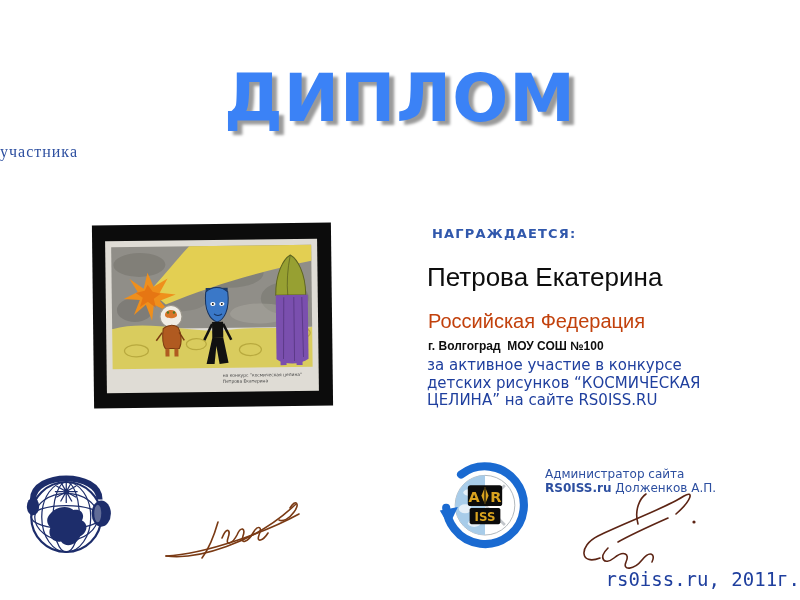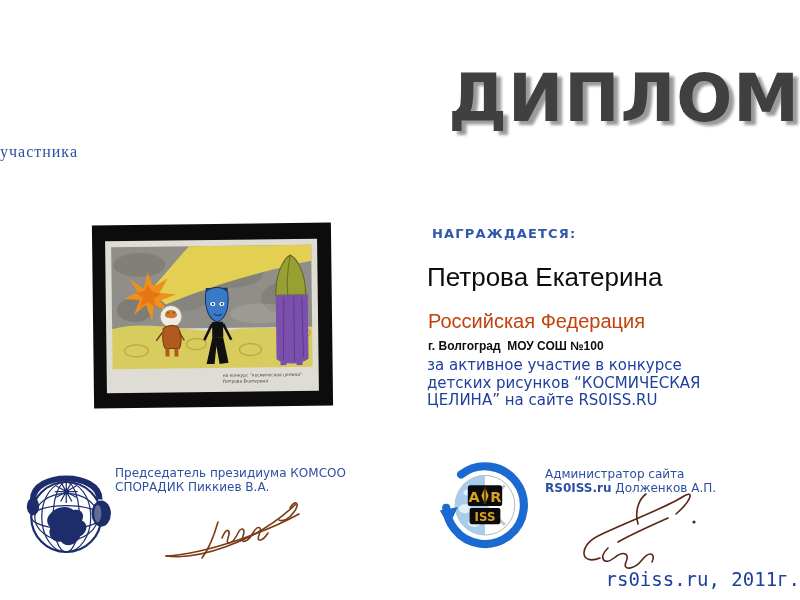--- a/index.html
+++ b/index.html
@@ -4,22 +4,22 @@
 <style>
   html,body { margin:0; padding:0; background:#ffffff; }
   .page {
     position:relative; width:800px; height:600px; background:#ffffff;
     overflow:hidden; font-family:"DejaVu Sans", sans-serif;
   }
   
   .header { position:absolute; top:13px; left:0; width:800px; text-align:center;
     color:#2d4fa0; font-size:13px; line-height:16px; }
   
-  .title { position:absolute; top:60px; left:0; width:800px; text-align:right;
-    font-size:66px; font-weight:bold; color:#404040; letter-spacing:1px;
+  .title { position:absolute; top:60px; left:0; width:800px; text-align:center;
+    font-size:66px; font-weight:bold; color:#3b82f6; letter-spacing:1px;
     text-shadow:5px 4px 3px #9a9a9a; }
   .subtitle { position:absolute; top:143px; left:0; width:713px; text-align:left;
     font-size:16px; color:#2d4fa0; letter-spacing:1px;font-family:Liberation Serif, serif; }
   
   .photo { position:absolute; left:93px; top:224px; width:239px; height:183px;
     background:#0c0c0c; transform:rotate(-0.7deg); }
   .paper { position:absolute; left:13px; top:16px; width:212px; height:152px;
     background:#dfdcd5; }
   .sketch { position:absolute; left:4px; top:4px; }
   
@@ -164,24 +164,20 @@
       <circle cx="48" cy="35" r="2.6" fill="#1d2d6b"></circle>
     </g>
     <g>
       <path d="M10,44 C10,12 86,12 86,44" stroke="#1d2d6b" stroke-width="7" fill="none"></path>
       <ellipse cx="88" cy="60" rx="11" ry="15" fill="#1d2d6b"></ellipse>
       <ellipse cx="84" cy="60" rx="4" ry="10" fill="#ffffff" opacity="0.3"></ellipse>
       <ellipse cx="10" cy="52" rx="7" ry="10" fill="#1d2d6b"></ellipse>
     </g>
   </svg>
 
-  <div class="sig-titles left">
-    <div>Председатель президиума КОМСОО</div>
-    <div>СПОРАДИК Пиккиев В.А.</div>
-  </div>
 
   <svg class="sig-left" width="142" height="72" viewBox="0 0 142 72">
     <g stroke="#7a3a14" stroke-width="1.6" fill="none" stroke-linecap="round">
       <path d="M4,64 C34,68 92,52 134,12"></path>
       <path d="M4,64 C44,62 104,40 137,22"></path>
       <path d="M56,30 C52,44 46,58 40,66"></path>
       <path d="M60,46 c5,-12 9,-8 6,0 c-3,9 5,5 9,-3 c4,-9 9,-7 6,1 c-3,9 5,6 10,-3 c5,-9 10,-6 6,2 c-3,8 4,6 9,-2"></path>
       <path d="M128,16 c6,-10 10,-4 4,4 c-5,7 -11,10 -15,8"></path>
     </g>
   </svg>

